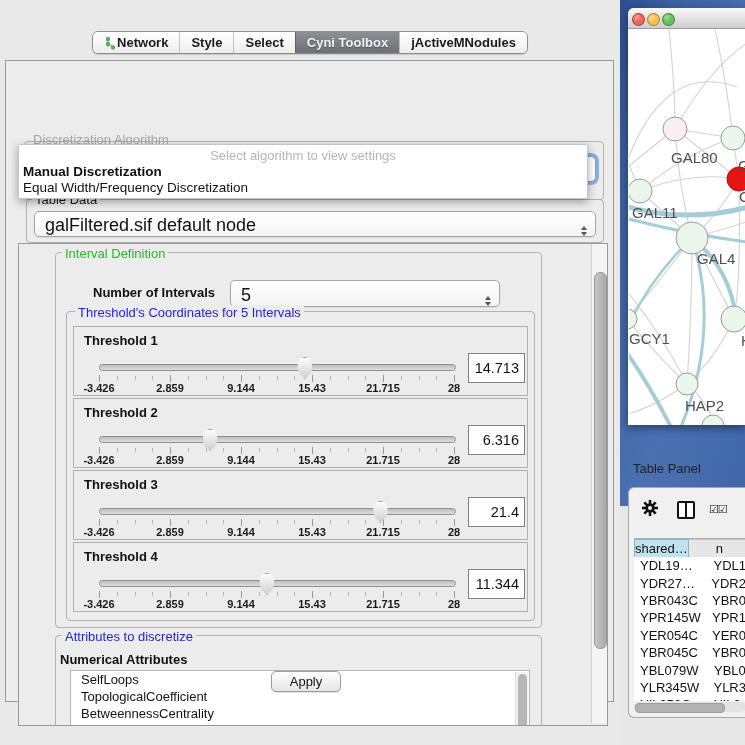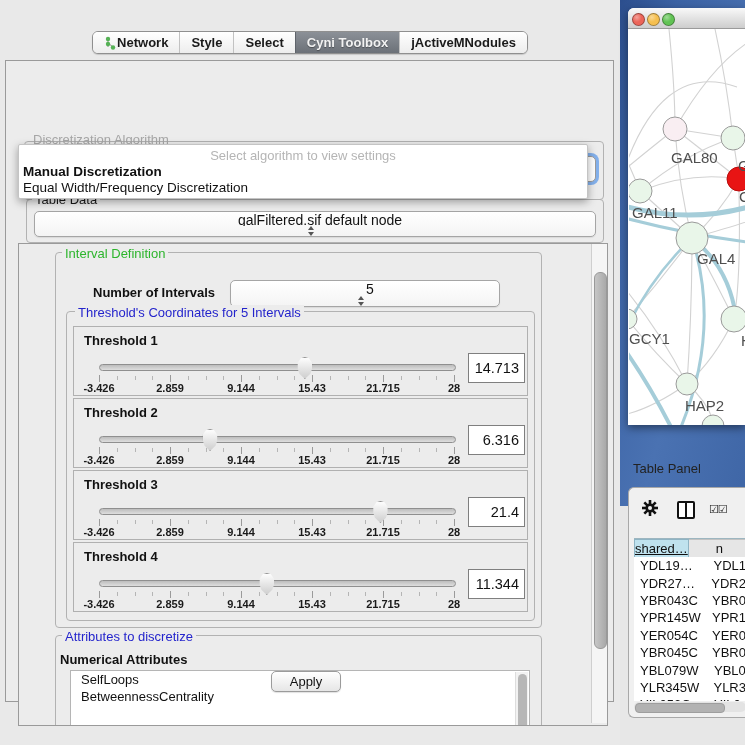--- a/index.html
+++ b/index.html
@@ -39,21 +39,21 @@
   
   #algo-popup{left:12px;top:83px;width:568px;height:53px;background:#fff;border:1px solid #c4c4c4;
       border-radius:2px;box-shadow:0 3px 8px rgba(0,0,0,.35);z-index:3;}
   #algo-prompt{left:0;top:3px;width:100%;text-align:center;font-size:13px;color:#b5b5b5;}
   .popup-item{position:absolute;left:4px;font-size:13.5px;color:#111;white-space:nowrap;}
 
   
   #td-box{left:20px;top:138px;width:576px;height:42px;}
   #td-title{left:26px;top:131px;color:#1a1a1a;}
   .combo{position:absolute;background:linear-gradient(#ffffff,#f4f4f4);border:1px solid #a5a5a5;border-radius:5px;
-      display:flex;align-items:center;font-size:14px;color:#111;box-shadow:0 1px 1px rgba(0,0,0,.08);flex-direction:column;}
+      display:flex;align-items:flex-end;font-size:18px;color:#111;box-shadow:0 1px 1px rgba(0,0,0,.08);}
   .combo .ctext{padding-left:10px;flex:1;white-space:nowrap;overflow:hidden;}
   .stepper{display:flex;flex-direction:column;align-items:center;gap:2px;padding-right:8px;}
   .arr-up{width:0;height:0;border-left:3.5px solid transparent;border-right:3.5px solid transparent;border-bottom:4.5px solid #555;}
   .arr-dn{width:0;height:0;border-left:3.5px solid transparent;border-right:3.5px solid transparent;border-top:4.5px solid #555;}
   #td-combo{left:28px;top:150px;width:560px;height:24px;}
 
   
   #scrollpane{left:12px;top:182px;width:588px;height:481px;border:1px solid #9a9a9a;background:#ececec;overflow:hidden;}
   #vsb{left:572px;top:0px;width:15px;height:479px;background:#f5f5f5;border-left:1px solid #cfcfcf;}
   #vsb-thumb{left:2px;top:28px;width:11px;height:375px;border-radius:6px;
@@ -107,21 +107,21 @@
   #table-panel-title{left:13px;top:461px;font-size:13px;color:#222;}
   #table-window{left:8px;top:487px;width:117px;height:229px;border:1px solid #a8a8a8;border-right:none;
       border-radius:6px 0 0 6px;background:#f0f0f0;}
   #tp-toolbar{left:0;top:0;width:117px;height:43px;}
   #gear-icon{left:12px;top:11px;}
   #split-icon{left:48px;top:13px;width:14px;height:14px;border:2px solid #111;border-radius:2px;background:#fff;}
   #split-icon::after{content:"";position:absolute;left:5.5px;top:0;width:2px;height:14px;background:#111;}
   #checks-icon{left:80px;top:15px;font-size:11px;color:#111;letter-spacing:-1px;}
   #tp-header{left:5px;top:50px;width:112px;height:19px;display:flex;border-top:1px solid #9db6c0;}
   .hcell{font-size:13px;color:#111;display:flex;align-items:center;justify-content:center;border-right:1px solid #9fb6bf;}
-  .hcell.c1{width:72px;background:#bfe2ee;border:1px solid #8fb4c4;text-decoration:underline;}
+  .hcell.c1{width:72px;background:#bfe2ee;border:1px solid #8fb4c4;}
   .hcell.c2{width:72px;background:#e6e6e6;justify-content:flex-start;padding-left:27px;border-top:1px solid #c2c2c2;border-bottom:1px solid #b5b5b5;}
   #tp-rows{left:5px;top:69px;width:112px;height:144px;background:#fff;overflow:hidden;}
   .trow{display:flex;height:17.4px;align-items:center;}
   .tcell{font-size:13px;color:#111;white-space:nowrap;}
   .tcell.c1{width:71px;padding-left:6px;}
   .tcell.c2{padding-left:3px;}
   #hsb{left:5px;top:214px;width:112px;height:10px;background:#e3e3e3;border-radius:5px;}
   #hsb-thumb{left:1px;top:1px;width:88px;height:8px;border-radius:4px;background:#b2b2b2;border:1px solid #9e9e9e;}
 
   svg text{font-family:"Liberation Sans",sans-serif;}
@@ -336,20 +336,21 @@
               </div>
           </div>
         </div>
 
         <div id="attr-box" class="gbox">
           <div id="attr-title" class="gtitle">Attributes to discretize</div>
           <div id="attr-list-title" class="abs">Numerical Attributes</div>
           <div id="attr-list" class="abs">
             <div id="attr-items">
                 <div class="attr-item">SelfLoops</div>
+                <div class="attr-item">TopologicalCoefficient</div>
                 <div class="attr-item">BetweennessCentrality</div>
               </div>
             <div id="attr-vsb">
                 <div id="attr-vsb-thumb"></div>
               </div>
           </div>
         </div>
 
         <div id="vsb" class="abs">
           <div id="vsb-thumb" class="abs"></div>

